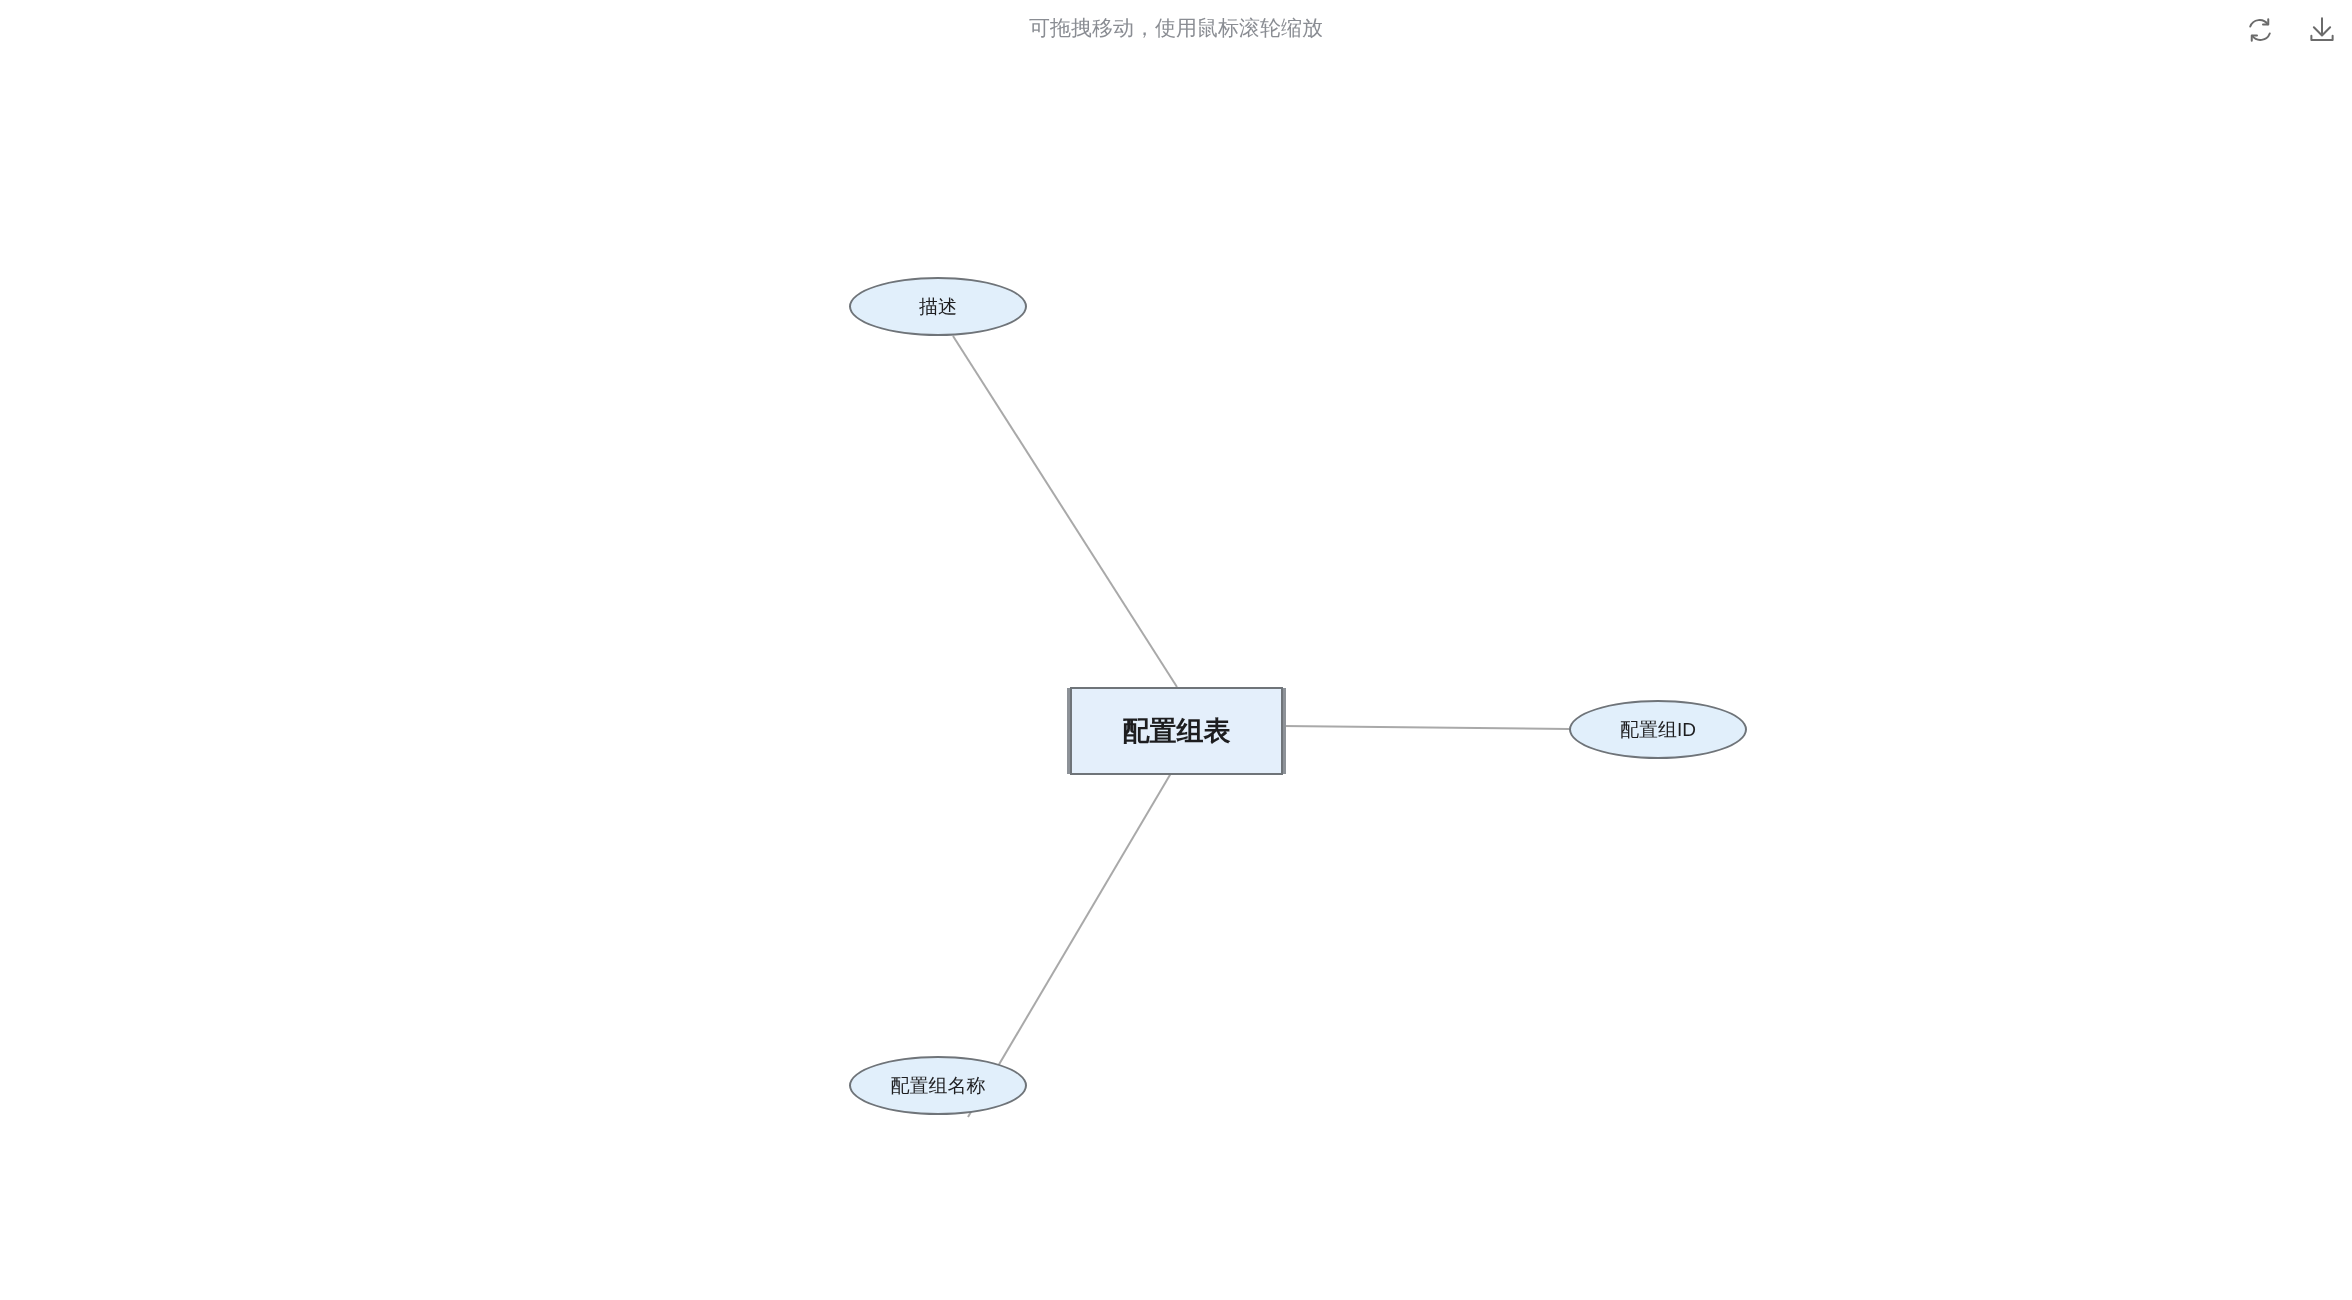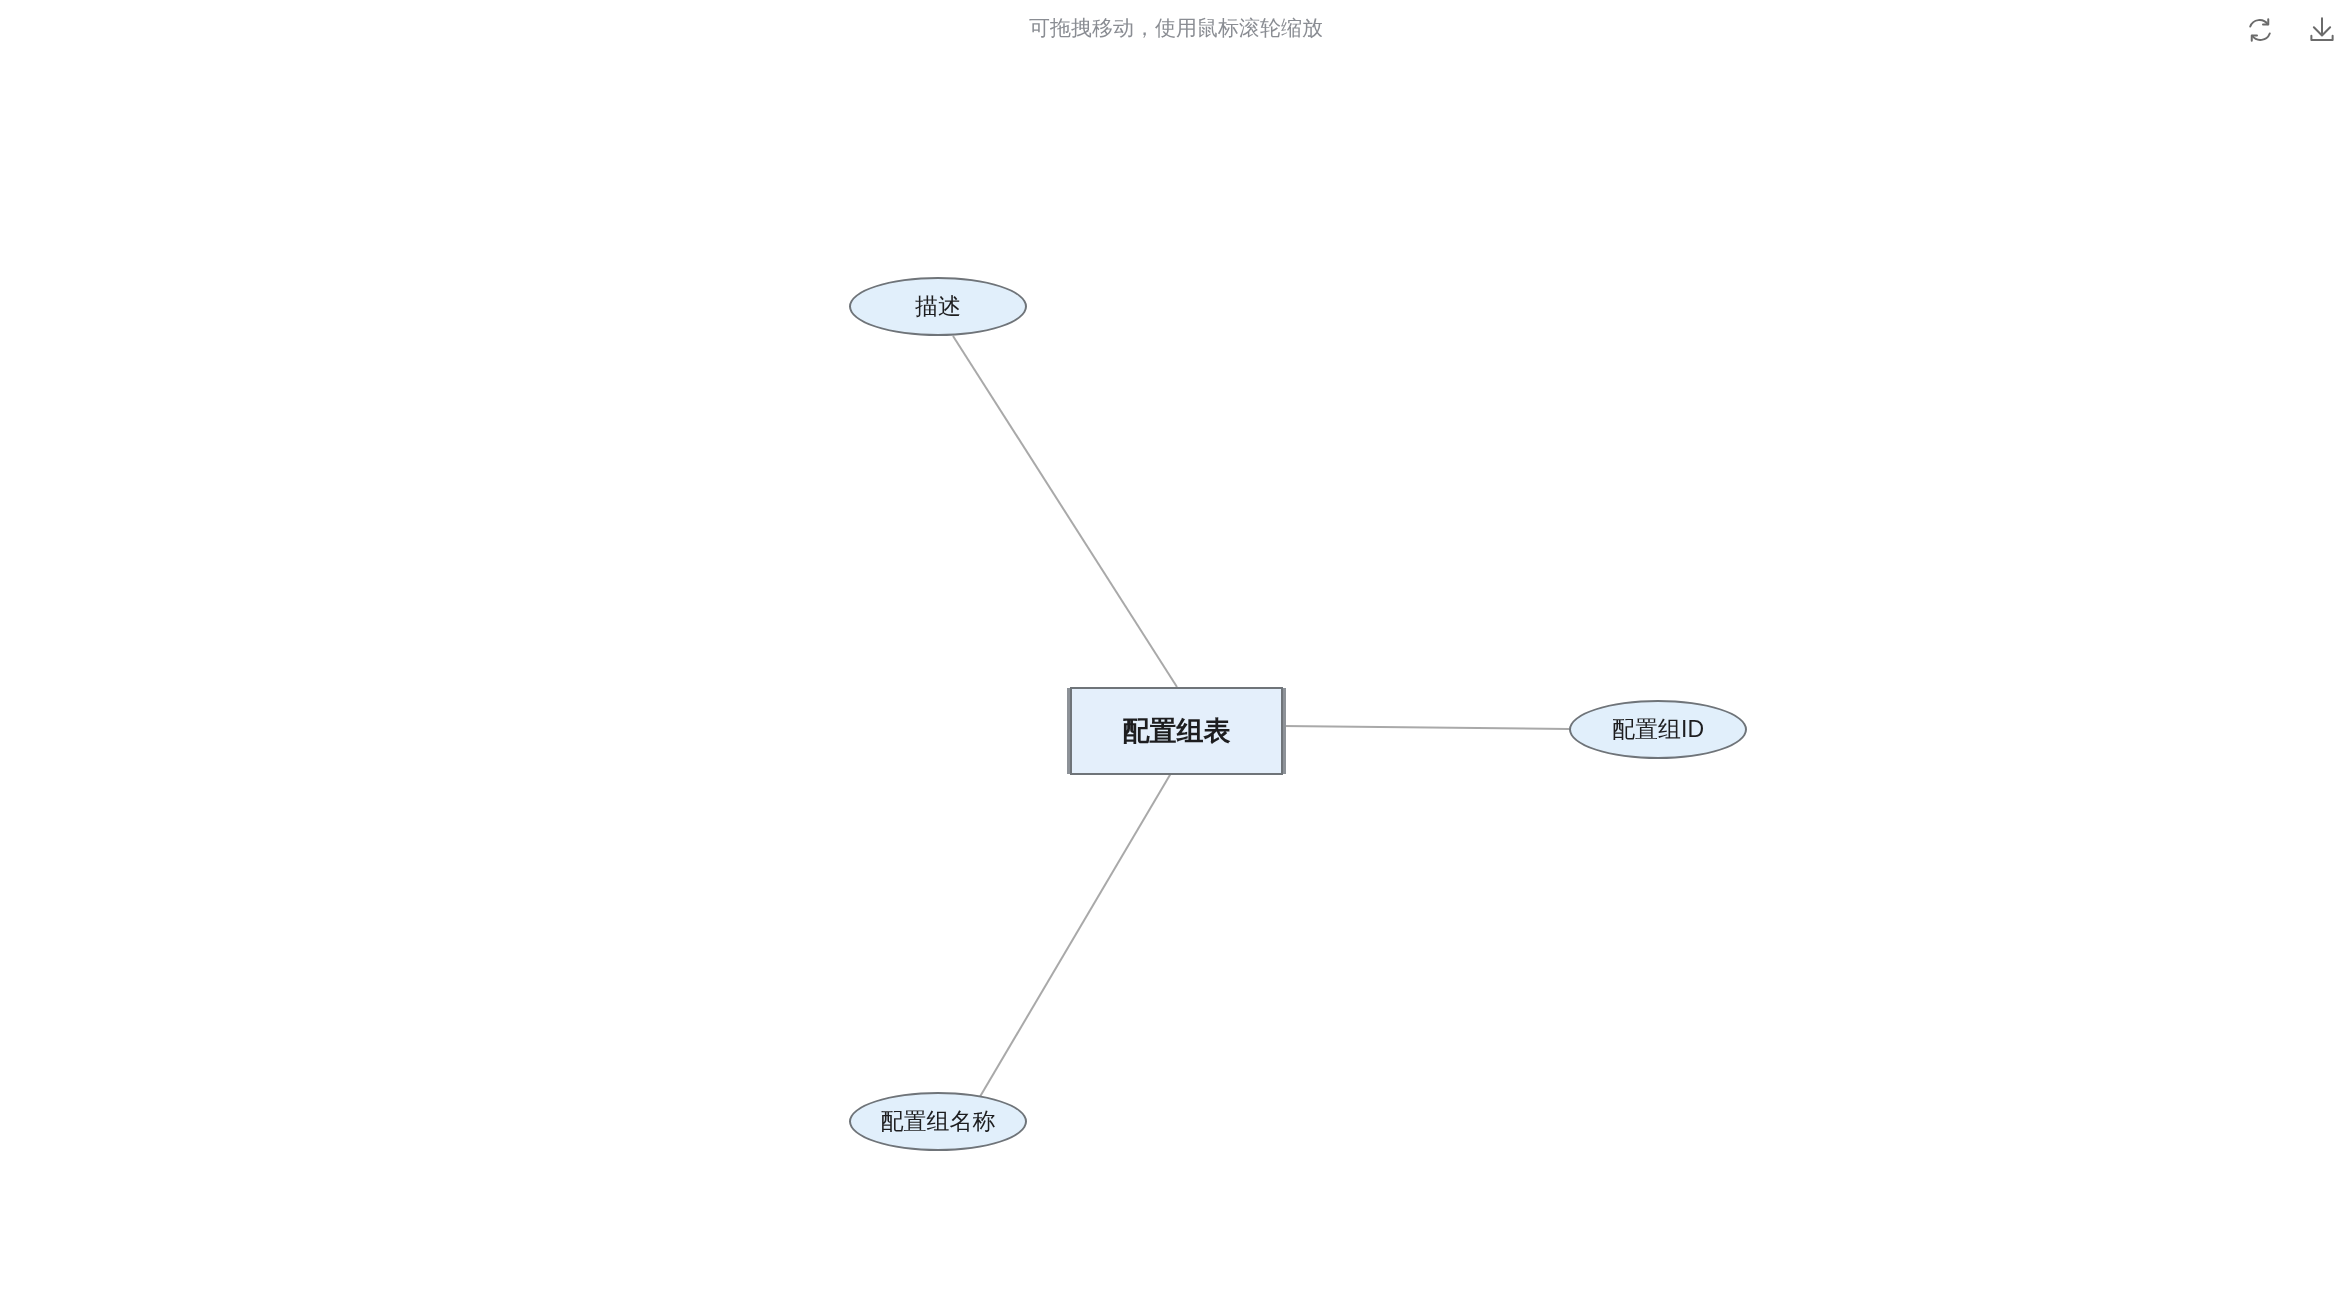--- a/index.html
+++ b/index.html
@@ -113,21 +113,21 @@
     box-sizing: border-box;
     background: #e1effb;
     border: 2px solid #6f7479;
     border-radius: 50%;
     display: flex;
     align-items: center;
     justify-content: center;
     cursor: move;
   }
   .attr-label {
-    font-size: 23px;
+    font-size: 19px;
     font-weight: normal;
     color: #1d1d1f;
     white-space: nowrap;
   }
 </style>
 </head>
 <body>
 
 <div id="app">
 
@@ -166,19 +166,19 @@
     <div id="nodes-layer">
         <div class="entity-node" style="left: 1070px; top: 687px; width: 213px; height: 88px;">
           <span class="entity-label">配置组表</span>
         </div>
         <div class="attr-node" style="left: 849px; top: 277px; width: 178px; height: 59px;">
           <span class="attr-label">描述</span>
         </div>
         <div class="attr-node" style="left: 1569px; top: 700px; width: 178px; height: 59px; justify-content: center;">
           <span class="attr-label">配置组ID</span>
         </div>
-        <div class="attr-node" style="left: 849px; top: 1092px; width: 178px; height: 59px;">
+        <div class="attr-node" style="left: 849px; top: 1056px; width: 178px; height: 59px;">
           <span class="attr-label">配置组名称</span>
         </div>
       </div>
   </div>
 
 </div>
 
 </body></html>

